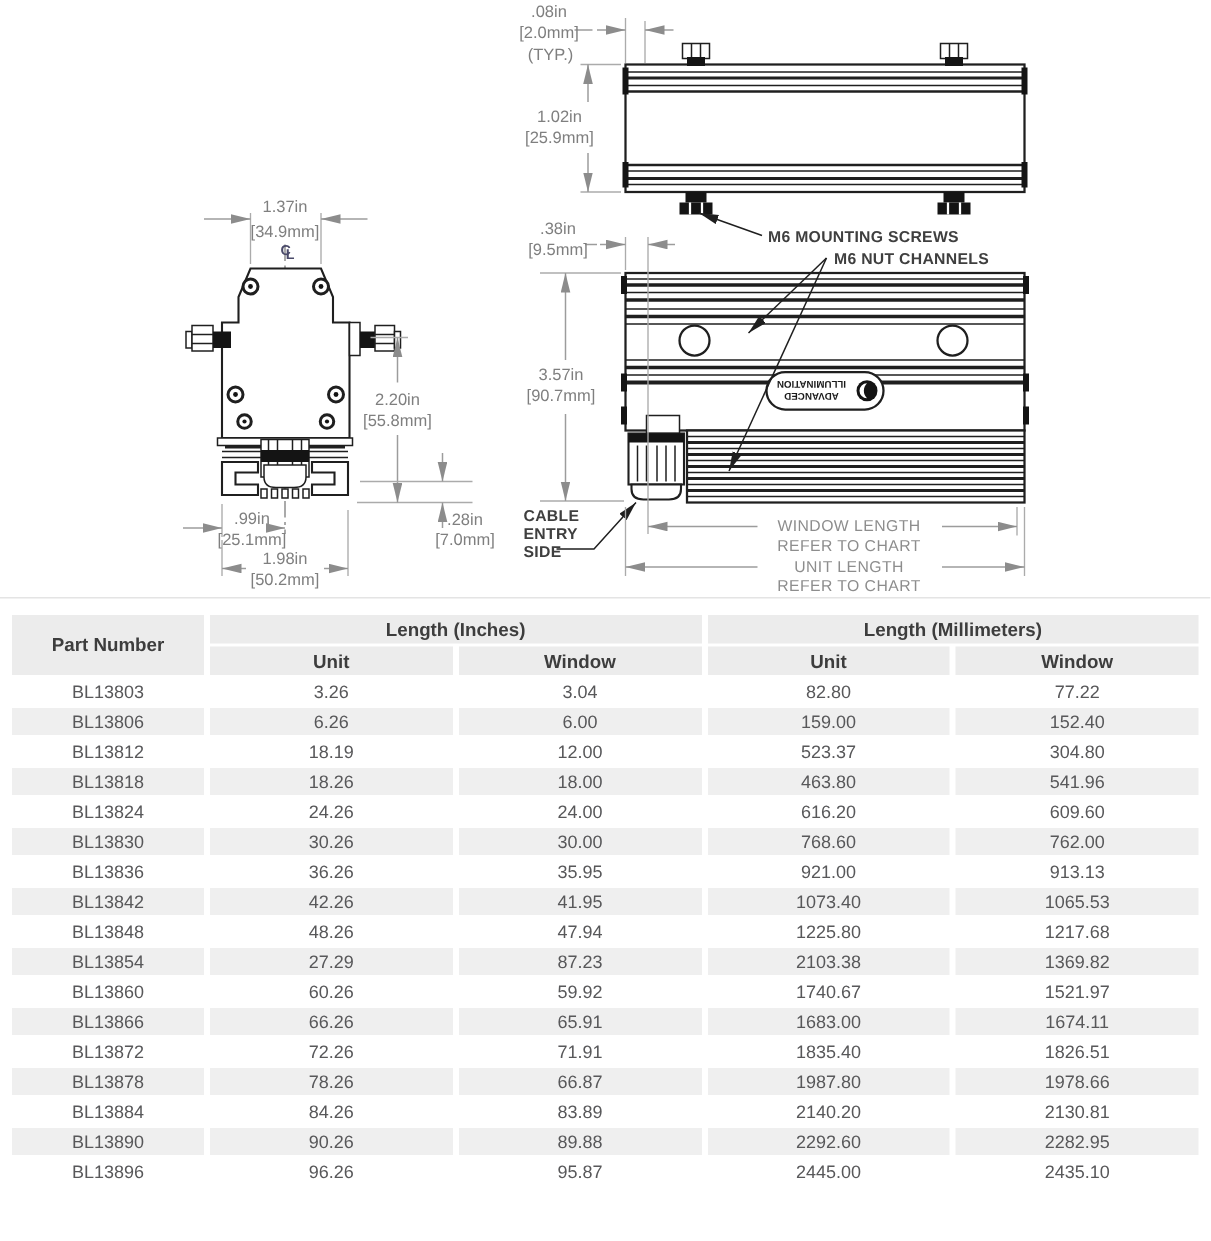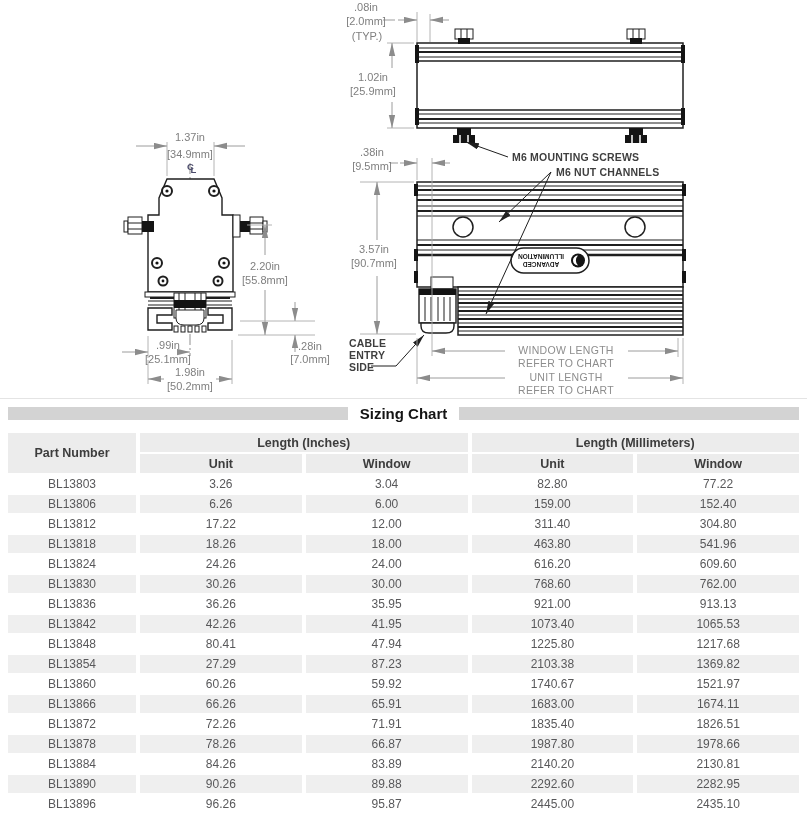--- a/index.html
+++ b/index.html
@@ -348,25 +348,20 @@
         <line class="dimline" x1="505" y1="378" x2="417" y2="378" marker-end="url(#arrG)"></line>
         <line class="dimline" x1="628" y1="378" x2="683" y2="378" marker-end="url(#arrG)"></line>
         <text class="reftxt" x="566" y="381" text-anchor="middle">UNIT LENGTH</text>
         <text class="reftxt" x="566" y="394" text-anchor="middle">REFER TO CHART</text>
       </g>
     </g>
   </svg>
   </div>
 
   <div class="toprule"></div>
-  <div class="title-row">
-    <div class="bar"></div>
-    <h2>Sizing Chart</h2>
-    <div class="bar"></div>
-  </div>
 
   <div class="tbl-wrap">
     <table>
       <colgroup>
         <col class="c-part">
           <col>
           <col>
           <col>
           <col>
       </colgroup>
@@ -393,23 +388,23 @@
           </tr>
           <tr>
             <td>BL13806</td>
             <td>6.26</td>
             <td>6.00</td>
             <td>159.00</td>
             <td>152.40</td>
           </tr>
           <tr>
             <td>BL13812</td>
-            <td>17.22</td>
+            <td>18.19</td>
             <td>12.00</td>
-            <td>311.40</td>
+            <td>523.37</td>
             <td>304.80</td>
           </tr>
           <tr>
             <td>BL13818</td>
             <td>18.26</td>
             <td>18.00</td>
             <td>463.80</td>
             <td>541.96</td>
           </tr>
           <tr>
@@ -435,21 +430,21 @@
           </tr>
           <tr>
             <td>BL13842</td>
             <td>42.26</td>
             <td>41.95</td>
             <td>1073.40</td>
             <td>1065.53</td>
           </tr>
           <tr>
             <td>BL13848</td>
-            <td>80.41</td>
+            <td>48.26</td>
             <td>47.94</td>
             <td>1225.80</td>
             <td>1217.68</td>
           </tr>
           <tr>
             <td>BL13854</td>
             <td>27.29</td>
             <td>87.23</td>
             <td>2103.38</td>
             <td>1369.82</td>

